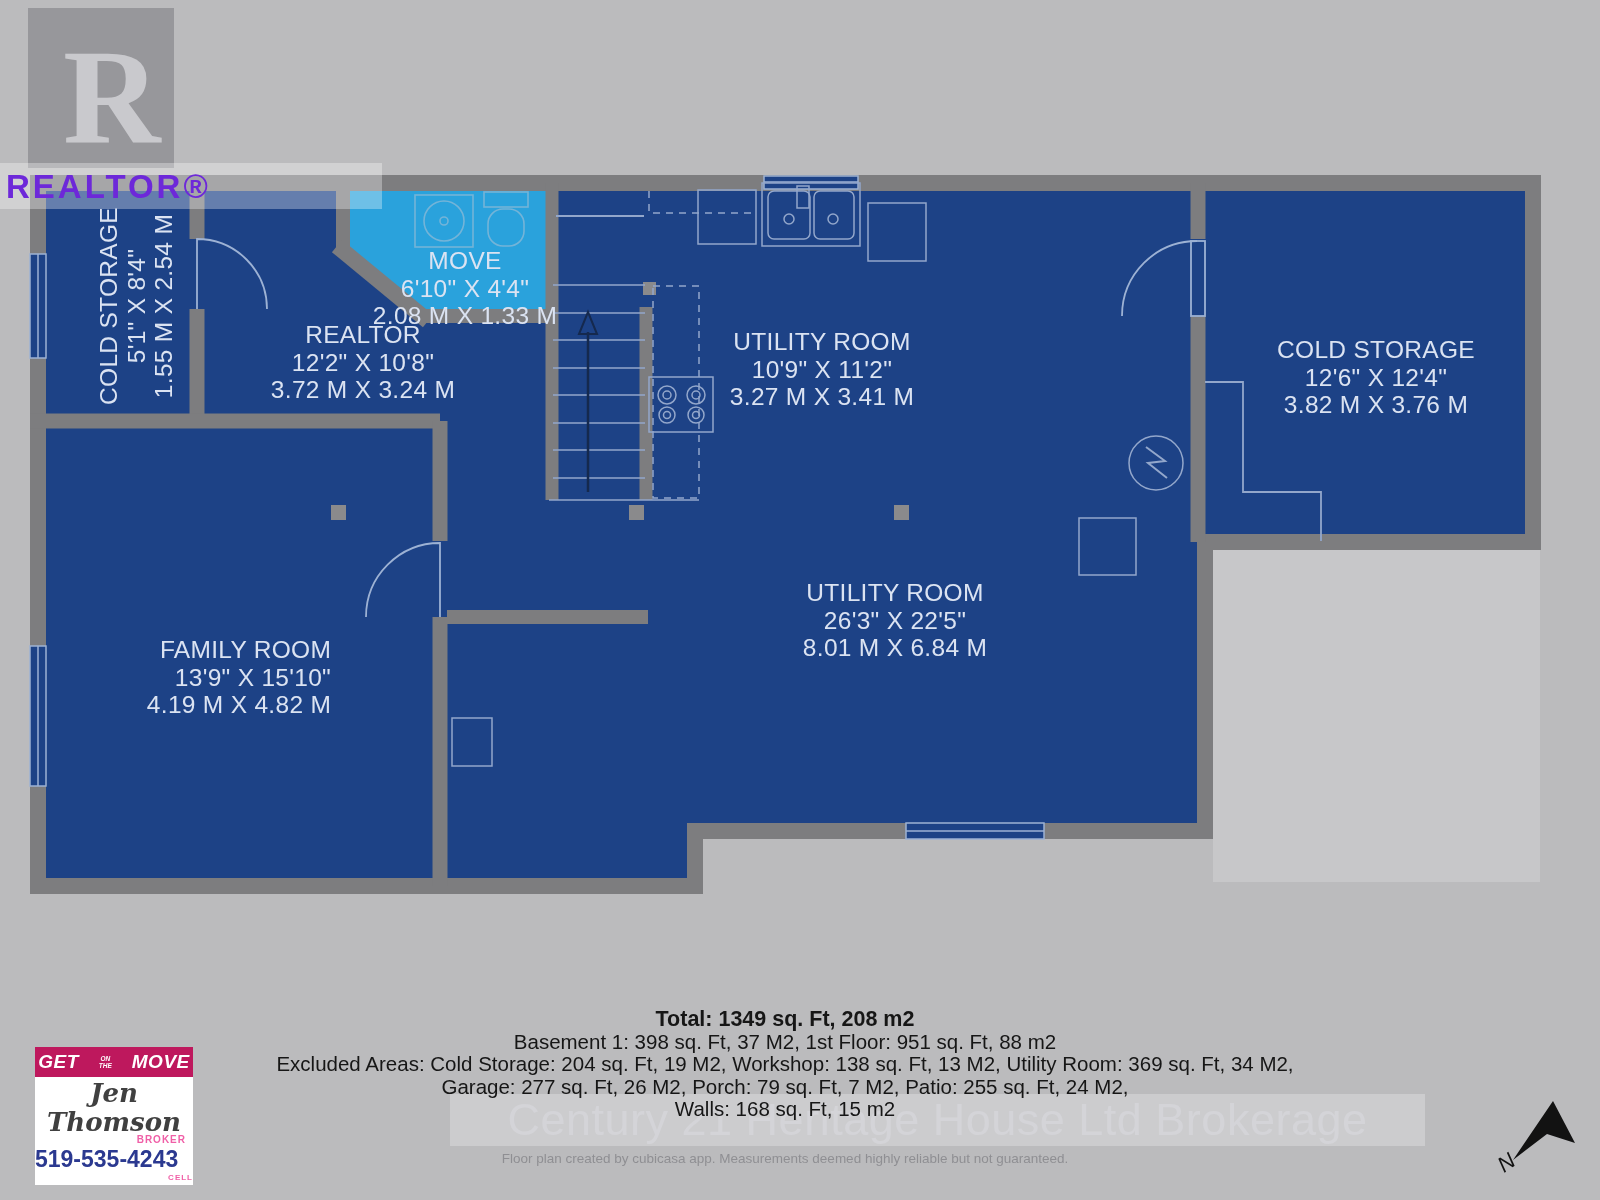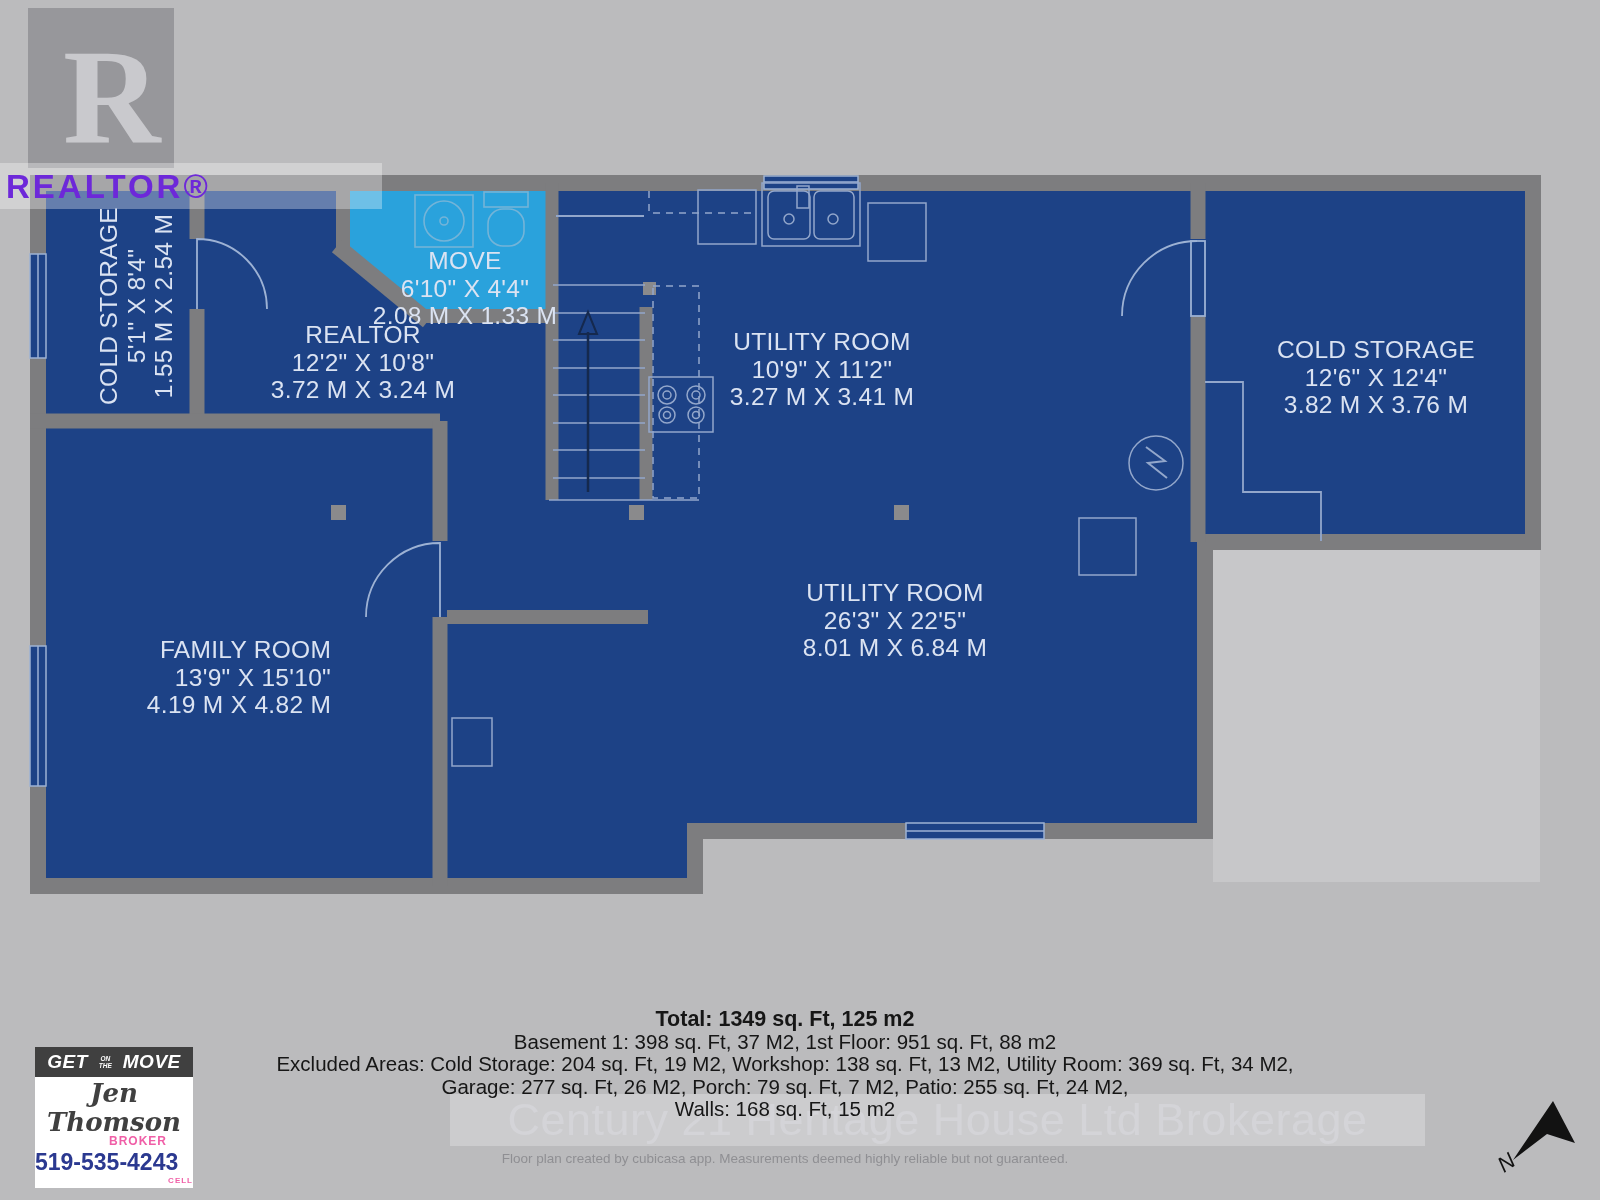--- a/index.html
+++ b/index.html
@@ -26,28 +26,28 @@
   .watermark span{font-size:45px;line-height:52px;color:#d4d4d8;letter-spacing:.5px;white-space:nowrap;}
   .summary{position:absolute;left:85px;top:1008px;width:1400px;text-align:center;
     color:#161616;font-size:20.5px;line-height:22.6px;z-index:2;}
   .summary .total{font-weight:bold;font-size:21.5px;}
   .disclaimer{position:absolute;left:85px;top:1151px;width:1400px;text-align:center;
     font-size:13.5px;color:#8f8f93;z-index:2;}
 
   
   .agent-card{position:absolute;left:35px;top:1047px;width:158px;background:#ffffff;
     padding-bottom:3px;z-index:3;}
-  .agent-band{height:30px;background:#404040;color:#fff;display:flex;align-items:center;
-    justify-content:center;gap:11px;font-style:italic;font-weight:bold;}
+  .agent-band{height:30px;background:#be185d;color:#fff;display:flex;align-items:center;
+    justify-content:center;gap:20px;font-style:italic;font-weight:bold;}
   .agent-band .big{font-size:19px;letter-spacing:.5px;}
   .agent-band .small{font-size:6.5px;line-height:7px;text-align:center;}
   .agent-name{font-family:"DejaVu Serif",serif;font-style:italic;font-weight:bold;
     font-size:26px;line-height:29px;color:#404040;text-align:center;margin-top:2px;}
-  .agent-title{font-size:12px;font-weight:bold;color:#f05fa7;text-align:right;
-    padding-right:26px;letter-spacing:1px;margin-top:-3px;}
+  .agent-title{font-size:10px;font-weight:bold;color:#f05fa7;text-align:right;
+    padding-right:7px;letter-spacing:1px;margin-top:-3px;}
   .agent-phone{font-size:23px;font-weight:800;color:#2b3990;text-align:left;margin-top:1px;}
   .agent-cell{font-size:8px;font-weight:bold;color:#f05fa7;text-align:right;
     letter-spacing:1px;}
 </style>
 </head>
 <body>
 
 <div class="stage">
 
 <svg width="1600" height="1200" viewBox="0 0 1600 1200">
@@ -197,21 +197,21 @@
   <div class="room-label" style="left:239px;top:677px;text-align:right;">
     <div>FAMILY ROOM</div>
     <div>13'9" X 15'10"</div>
     <div>4.19 M X 4.82 M</div>
   </div>
 
   <div class="watermark">
     <span>Century 21 Heritage House Ltd Brokerage</span>
   </div>
   <div class="summary">
-    <div class="total">Total: 1349 sq. Ft, 125 m2</div>
+    <div class="total">Total: 1349 sq. Ft, 208 m2</div>
     <div>Basement 1: 398 sq. Ft, 37 M2, 1st Floor: 951 sq. Ft, 88 m2</div>
     <div>Excluded Areas: Cold Storage: 204 sq. Ft, 19 M2, Workshop: 138 sq. Ft, 13 M2, Utility Room: 369 sq. Ft, 34 M2,</div>
     <div>Garage: 277 sq. Ft, 26 M2, Porch: 79 sq. Ft, 7 M2, Patio: 255 sq. Ft, 24 M2,</div>
     <div>Walls: 168 sq. Ft, 15 m2</div>
   </div>
   <div class="disclaimer">Floor plan created by cubicasa app. Measurements deemed highly reliable but not guaranteed.</div>
 
   <div class="agent-card">
     <div class="agent-band">
       <span class="big">GET</span>

